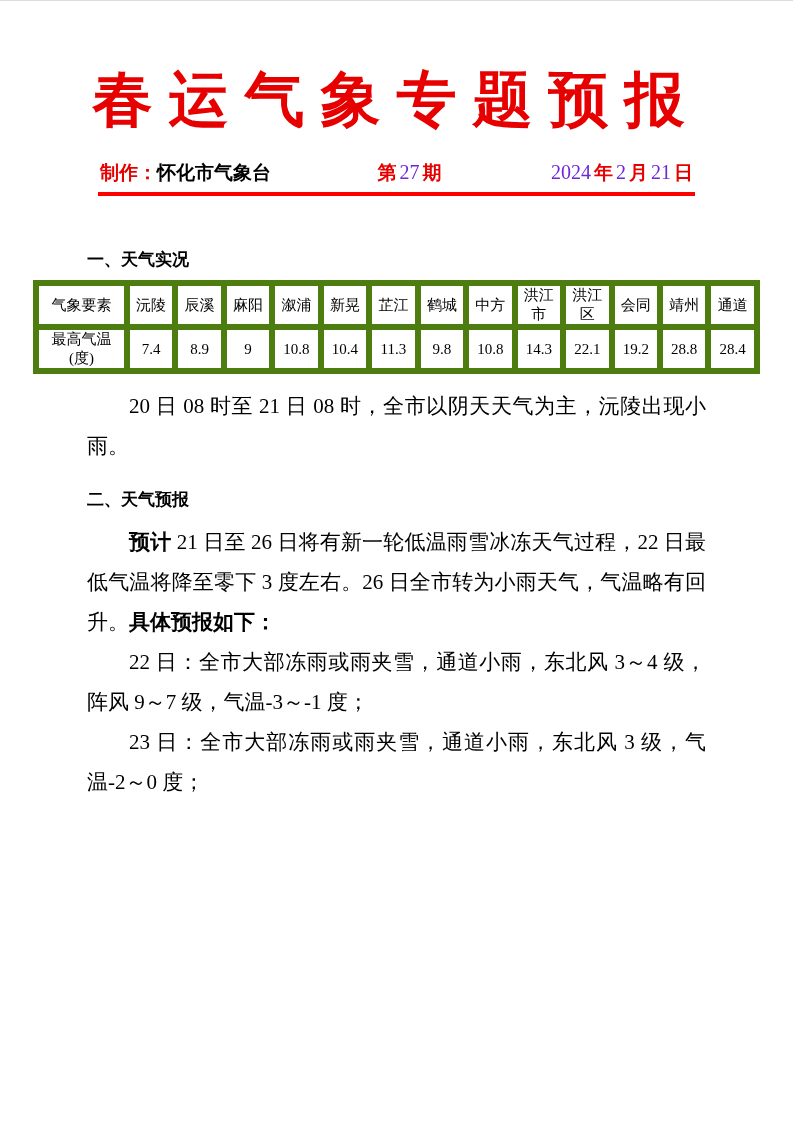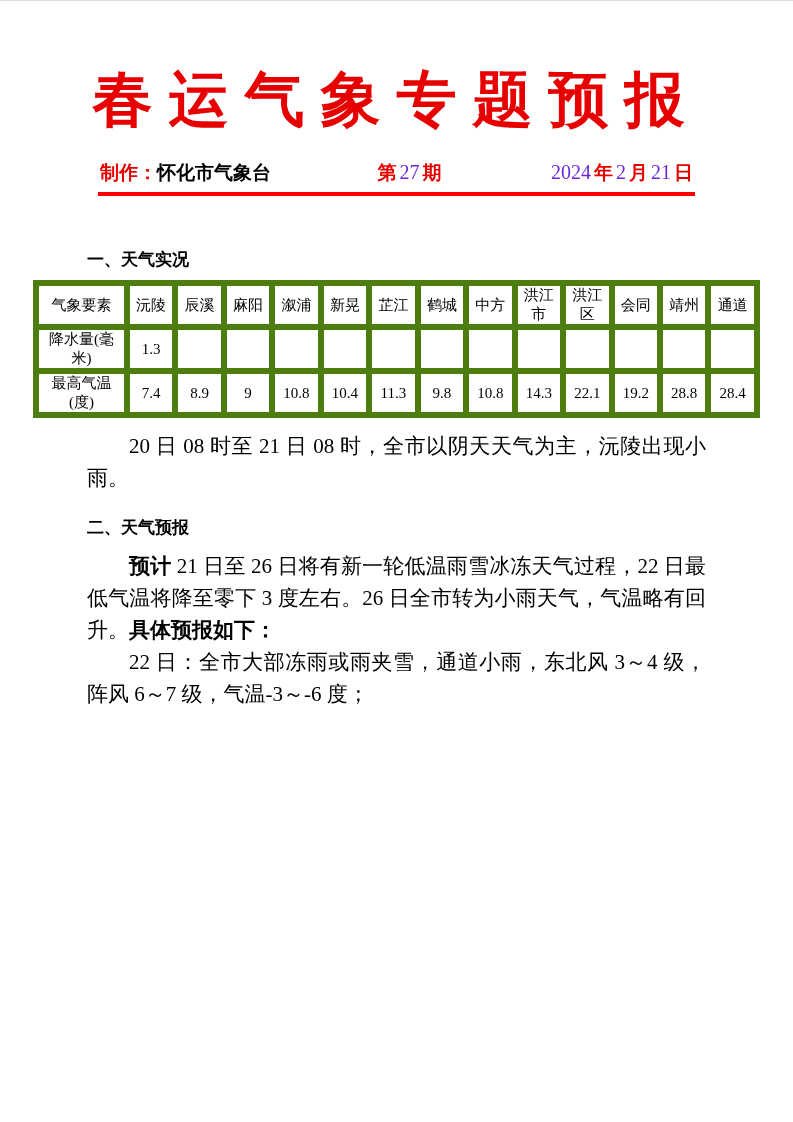--- a/index.html
+++ b/index.html
@@ -80,21 +80,21 @@
     font-weight: normal;
     padding: 0 1px;
     overflow: hidden;
   }
   table.weather col.label-col { width: 12.6%; }
   table.weather td.num { font-family: "Liberation Serif", "DejaVu Serif", serif; }
 
   .body-para {
     margin: 12px 87px 0 87px;
     font-size: 21px;
-    line-height: 32px;
+    line-height: 40px;
     text-align: justify;
     text-align-last: left;
     text-indent: 2em;
   }
   .sec2-heading { margin-top: 20px; }
   .intro-para { margin-top: 8px; }
   .bold-run {
     font-weight: bold;
     font-family: "Liberation Sans", "DejaVu Sans", sans-serif;
   }
@@ -157,36 +157,20 @@
             <th>中方</th>
             <th>洪江市</th>
             <th>洪江区</th>
             <th>会同</th>
             <th>靖州</th>
             <th>通道</th>
           </tr>
         </thead>
       <tbody>
           <tr>
-            <td>降水量(毫米)</td>
-            <td class="num">1.3</td>
-            <td class="num"></td>
-            <td class="num"></td>
-            <td class="num"></td>
-            <td class="num"></td>
-            <td class="num"></td>
-            <td class="num"></td>
-            <td class="num"></td>
-            <td class="num"></td>
-            <td class="num"></td>
-            <td class="num"></td>
-            <td class="num"></td>
-            <td class="num"></td>
-          </tr>
-          <tr>
             <td>最高气温(度)</td>
             <td class="num">7.4</td>
             <td class="num">8.9</td>
             <td class="num">9</td>
             <td class="num">10.8</td>
             <td class="num">10.4</td>
             <td class="num">11.3</td>
             <td class="num">9.8</td>
             <td class="num">10.8</td>
             <td class="num">14.3</td>
@@ -198,15 +182,16 @@
         </tbody>
     </table>
   </div>
 
   <p class="body-para">20 日 08 时至 21 日 08 时，全市以阴天天气为主，沅陵出现小雨。</p>
 
   <div class="sec-heading sec2-heading">二、天气预报</div>
 
   <p class="body-para intro-para"><span class="bold-run">预计</span><span> 21 日至 26 日将有新一轮低温雨雪冰冻天气过程，22 日最低气温将降至零下 3 度左右。26 日全市转为小雨天气，气温略有回升。</span><span class="bold-run">具体预报如下：</span></p>
 
-  <p class="body-para forecast-para">22 日：全市大部冻雨或雨夹雪，通道小雨，东北风 3～4 级，阵风 6～7 级，气温-3～-6 度；</p>
+  <p class="body-para forecast-para">22 日：全市大部冻雨或雨夹雪，通道小雨，东北风 3～4 级，阵风 9～7 级，气温-3～-1 度；</p>
+  <p class="body-para forecast-para">23 日：全市大部冻雨或雨夹雪，通道小雨，东北风 3 级，气温-2～0 度；</p>
 
 </div>
 
 </body></html>

